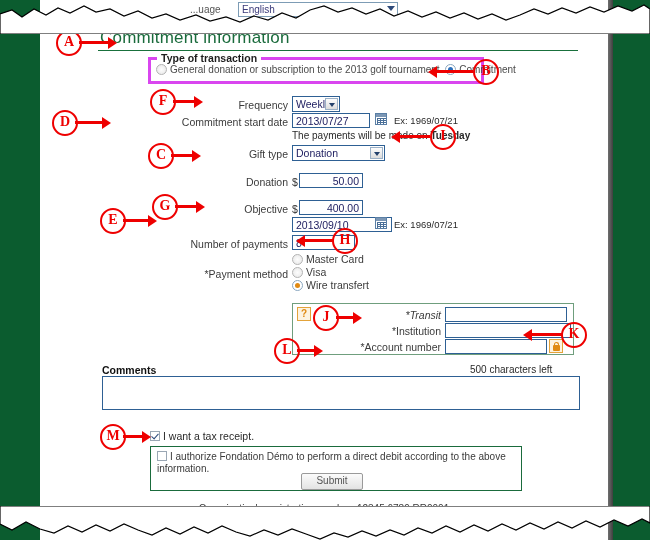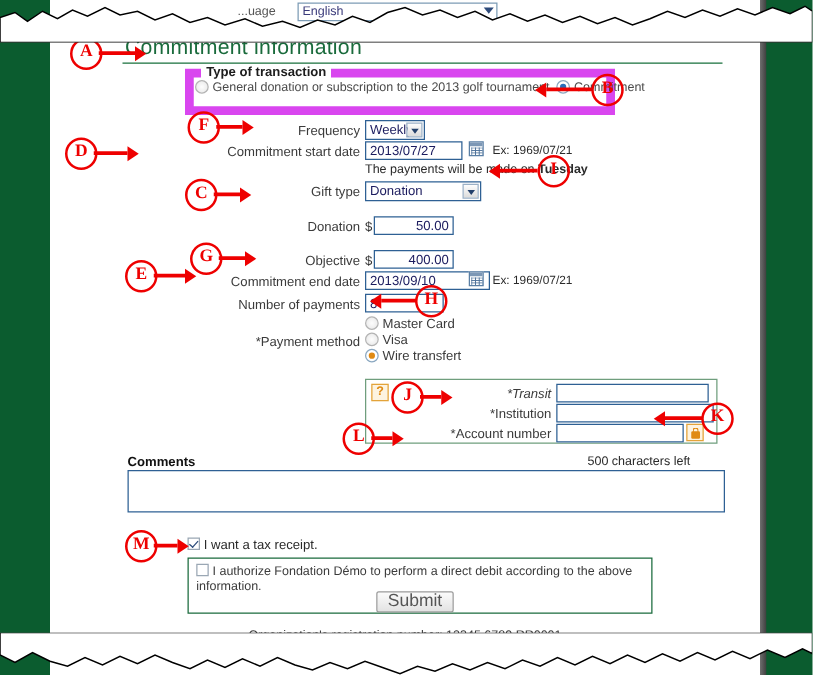--- a/index.html
+++ b/index.html
@@ -32,21 +32,21 @@
     padding-left:3px;box-sizing:border-box;line-height:13px;}
   .langsel .arw{position:absolute;right:2px;top:3px;width:0;height:0;
     border-left:4px solid transparent;border-right:4px solid transparent;border-top:5px solid #2d4a7a;}
 
   
   .titlewrap{position:absolute;left:58px;top:26px;width:480px;}
   .titlerule{height:1px;background:#19703c;}
   .pagetitle{font-size:17px;color:#1a6b3c;padding:1px 0 2px 2px;letter-spacing:.2px;}
 
   
-  fieldset.box{position:absolute;border:7px solid #d946ef;margin:0;padding:0;}
+  fieldset.box{position:absolute;border:3px solid #d946ef;margin:0;padding:0;}
   fieldset.box legend{font-size:10.5px;font-weight:bold;color:#1d1d1d;padding:0 4px;margin-left:6px;}
   #typebox{left:108px;top:52px;width:330px;height:26px;}
   #typerow{position:absolute;left:8px;top:4px;font-size:10px;color:#4a4a4a;white-space:nowrap;}
 
   .radio{display:inline-block;width:11px;height:11px;border-radius:50%;
     border:1px solid #b3b3b3;background:radial-gradient(#fdfdfd,#e6e6e6);
     vertical-align:-2px;margin-right:3px;box-sizing:border-box;}
   .radio.on{border:1px solid #8aa7c0;background:#fff;position:relative;}
   .radio.on:after{content:"";position:absolute;left:2px;top:2px;width:5px;height:5px;border-radius:50%;background:#2a6ebb;}
   .radio.on.orange:after{background:#e08a13;}
@@ -97,21 +97,21 @@
     background:#fff;vertical-align:-1px;margin-right:3px;box-sizing:border-box;position:relative;}
   .chk.on:after{content:"";position:absolute;left:2px;top:0px;width:3px;height:6px;
     border:solid #2a4a7a;border-width:0 1.5px 1.5px 0;transform:rotate(42deg);}
   .taxrow{position:absolute;font-size:10.5px;color:#2a2a2a;}
 
   #authbox{position:absolute;left:148px;top:448px;width:372px;height:45px;
     border:1px solid #1a6b3c;background:#fff;box-sizing:border-box;}
   .authtxt{position:absolute;left:6px;top:4px;width:352px;font-size:10px;color:#3b3b3b;line-height:12px;}
   .submit{position:absolute;left:150px;top:26px;width:60px;height:15px;
     border:1px solid #9a9a9a;border-radius:2px;background:linear-gradient(#fbfbfb,#e3e3e3);
-    font-size:14px;color:#555;text-align:center;line-height:13px;}
+    font-size:10px;color:#555;text-align:center;line-height:13px;}
   .footer{position:absolute;left:0;top:503px;width:568px;text-align:center;
     font-size:10px;color:#3a3a3a;}
 
   
   .anno{position:absolute;width:22px;height:22px;border:2px solid #ee0000;border-radius:50%;
     color:#ee0000;font-size:14px;font-weight:bold;text-align:center;line-height:19px;
     font-family:"Liberation Serif",serif;background:transparent;}
   .arrow{position:absolute;height:0;}
   .arrow .shaft{position:absolute;height:3px;background:#ee0000;top:0;}
   .arrow .head{position:absolute;width:0;height:0;top:-4px;
@@ -174,21 +174,20 @@
   </div>
 
   <div class="lbl" style="left:120px;top:176px;width:128px;">Donation</div>
   <div class="dollar" style="left:252px;top:176px;">$</div>
   <div class="fld num" style="left:259px;top:173px;width:64px;">50.00</div>
 
   <div class="lbl" style="left:120px;top:203px;width:128px;">Objective</div>
   <div class="dollar" style="left:252px;top:203px;">$</div>
   <div class="fld num" style="left:259px;top:200px;width:64px;">400.00</div>
 
-  <div class="lbl" style="left:120px;top:220px;width:128px;">Commitment end date</div>
   <div class="fld" style="left:252px;top:217px;width:100px;">2013/09/10</div>
   <div class="calicon" style="left:335px;top:217px;">
       <span class="t"></span>
       <span class="g"></span>
     </div>
   <div class="hint" style="left:354px;top:219px;">Ex: 1969/07/21</div>
 
   <div class="lbl" style="left:120px;top:238px;width:128px;">Number of payments</div>
   <div class="fld" style="left:252px;top:235px;width:63px;">8</div>
 

